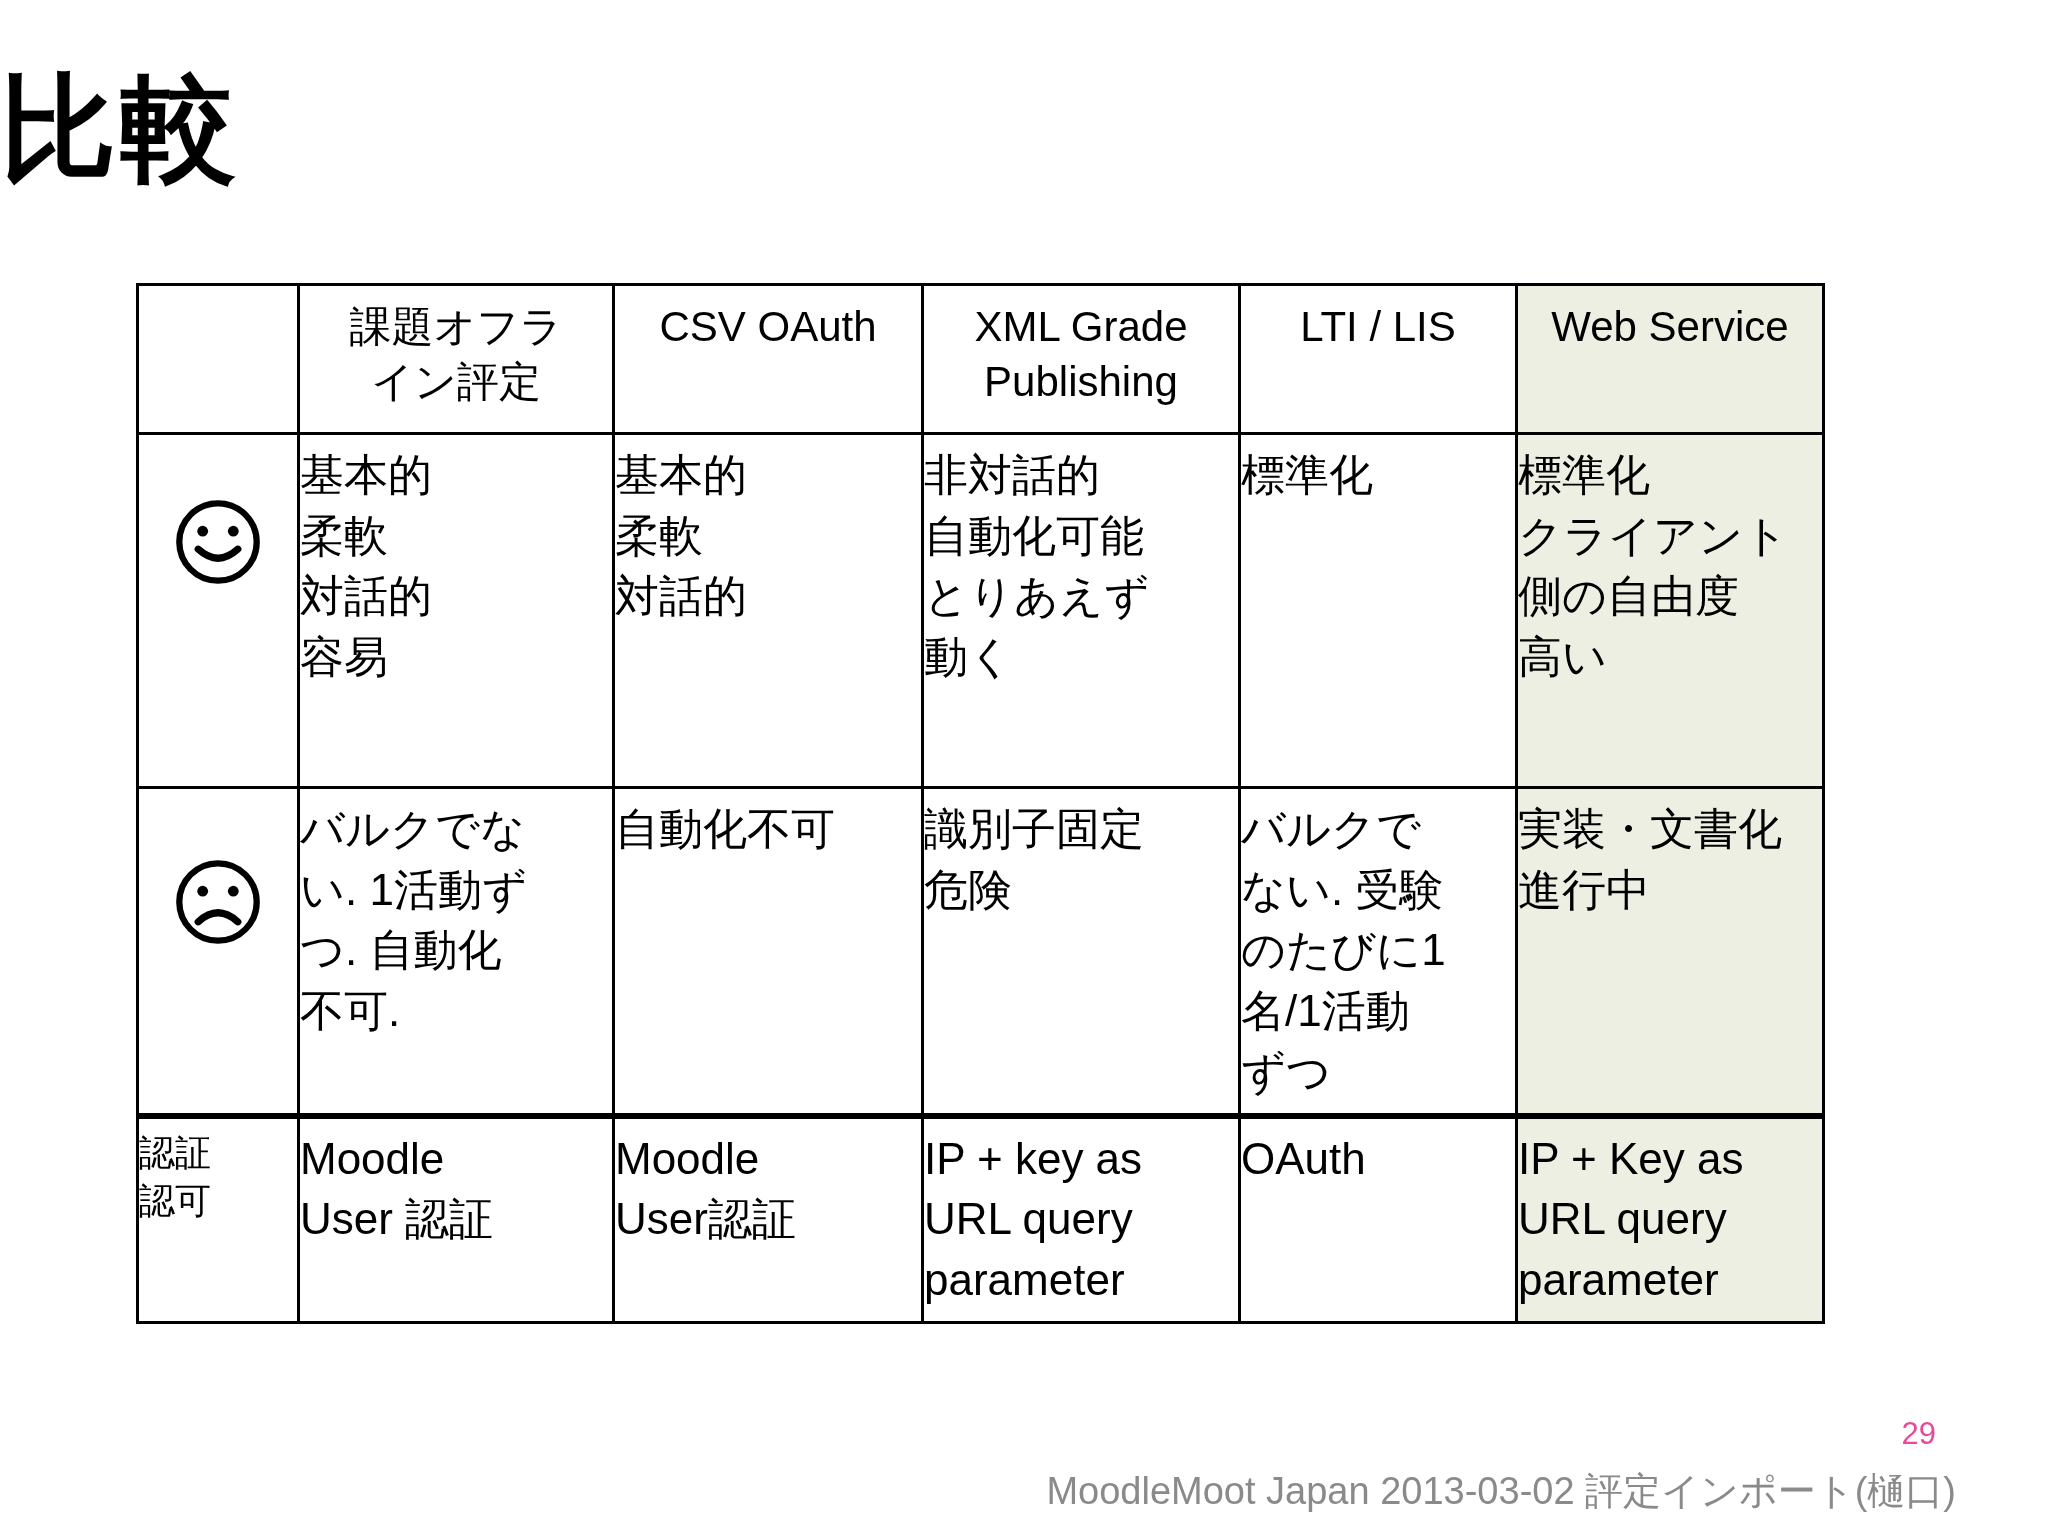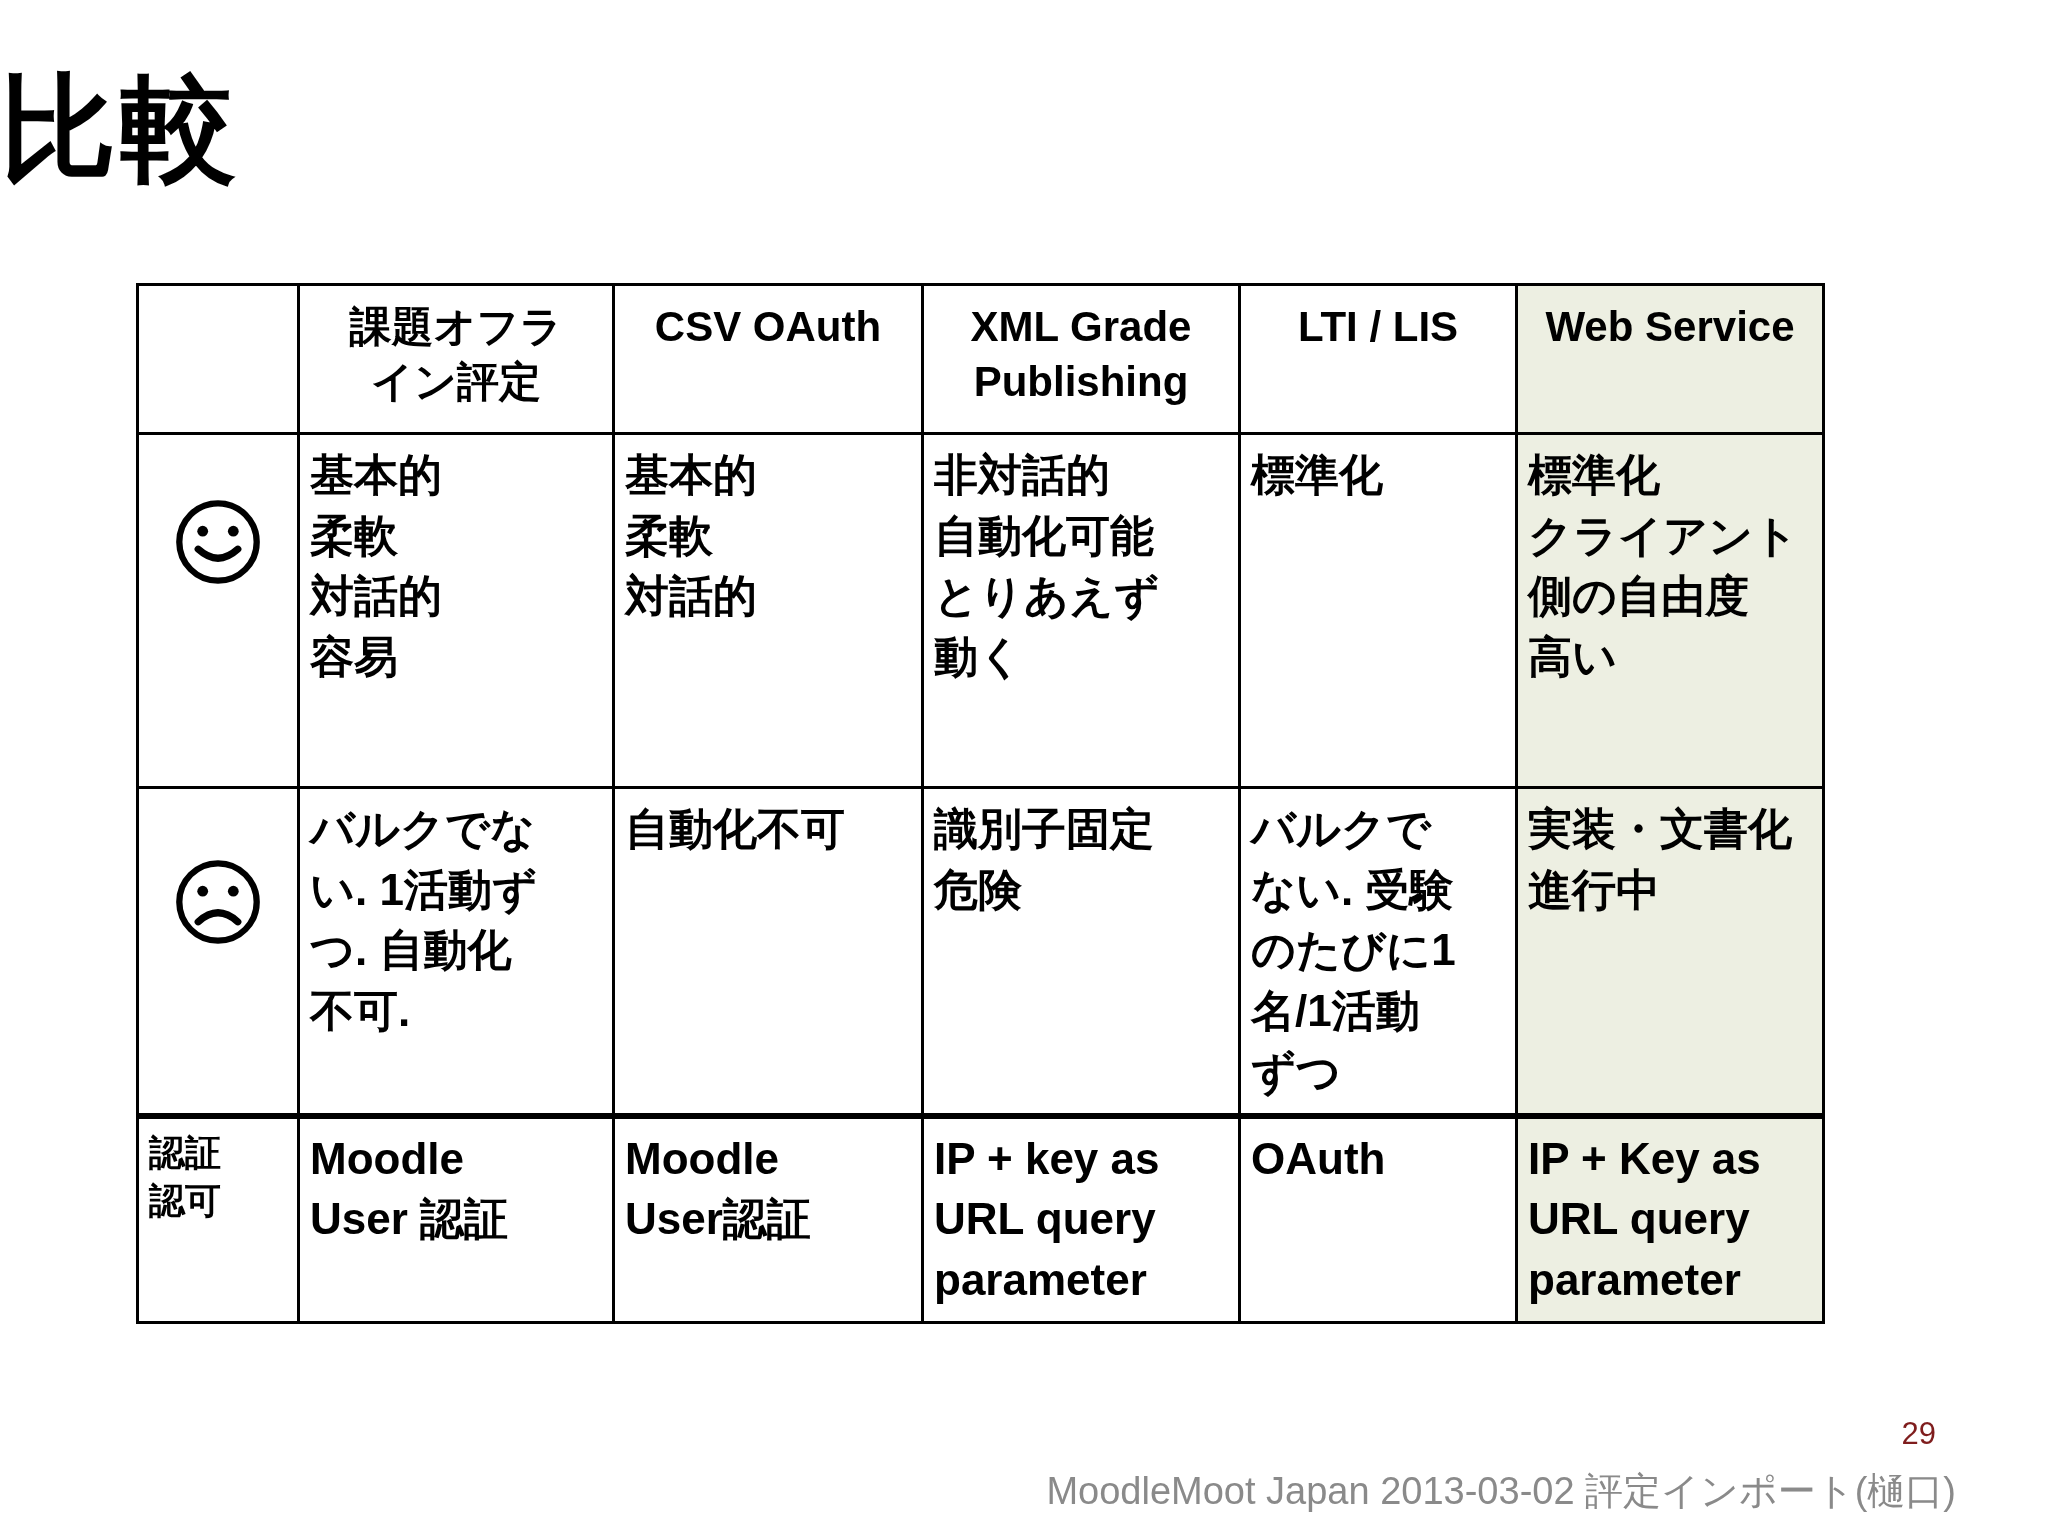--- a/index.html
+++ b/index.html
@@ -22,23 +22,23 @@
   table.cmp{
     position:absolute;
     left:136px;top:283px;
     border-collapse:collapse;
     table-layout:fixed;
     width:1686px;
   }
   table.cmp td, table.cmp th{
     border:3px solid #000;
     vertical-align:top;
-    padding:10px 10px;
+    padding:10px 0;
     box-sizing:border-box;
-    font-weight:bold;
+    font-weight:normal;
   }
   tr.hdr th{
     text-align:center;
     font-size:42px;
     line-height:1.3;
     white-space:pre-line;
     padding-top:14px;
   }
   td.cell{
     font-size:44px;
@@ -62,21 +62,21 @@
   .footer{
     position:absolute;
     top:1466px;right:92px;
     font-size:38px;
     color:#8a8a8a;
   }
   .pagenum{
     position:absolute;
     top:1416px;right:112px;
     font-size:31px;
-    color:#7f1d1d;
+    color:#ec4899;
   }
 </style>
 </head>
 <body>
 
 <div id="slide">
 
   <div class="title">比較</div>
 
   <table class="cmp">

